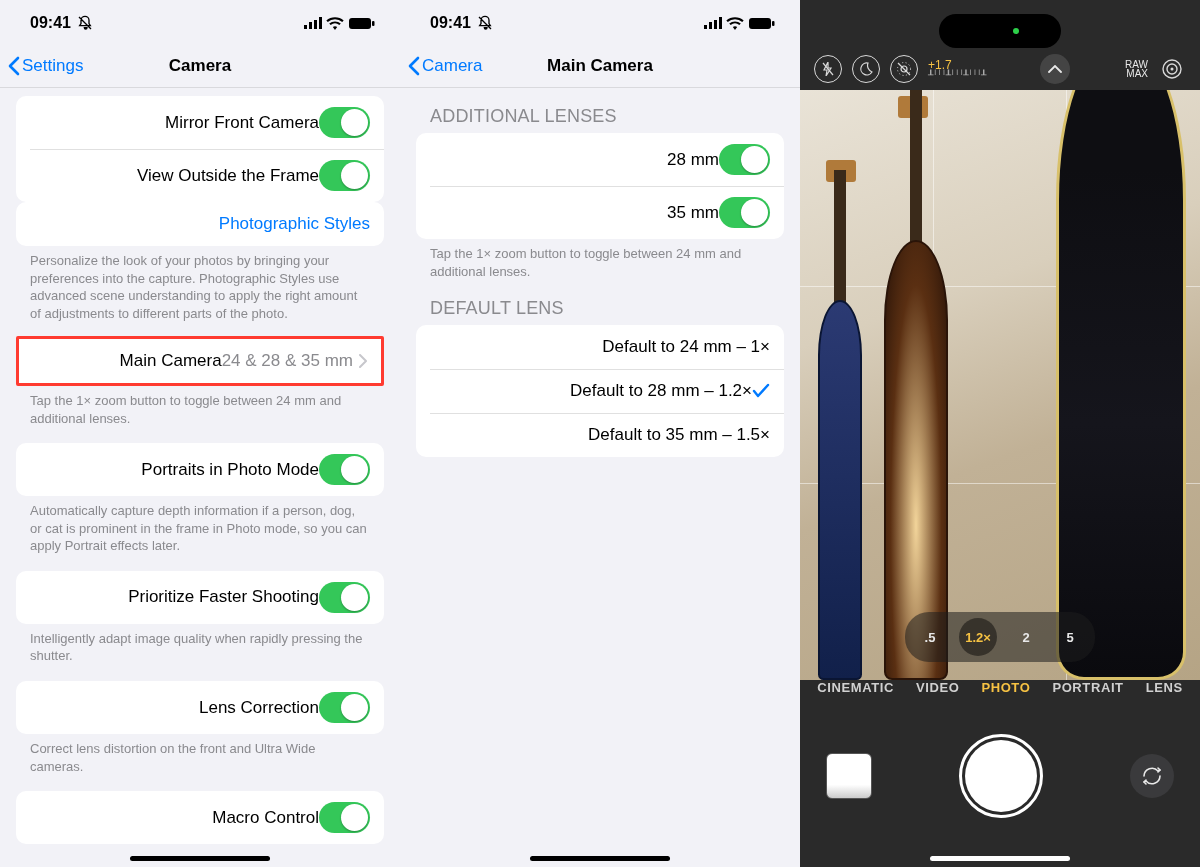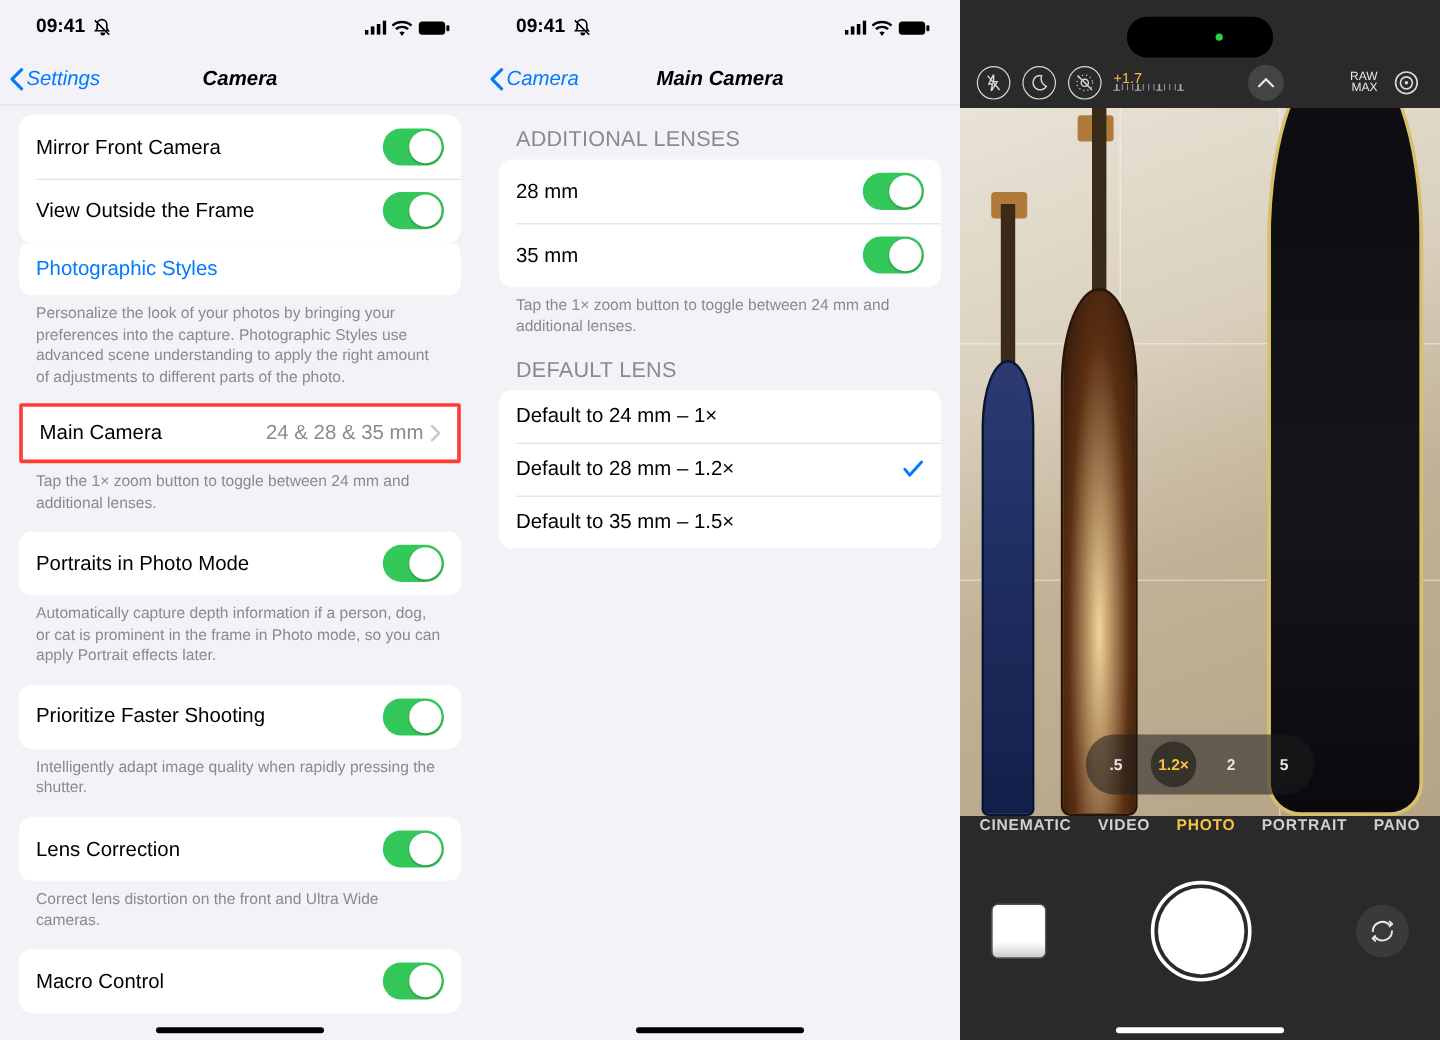--- a/index.html
+++ b/index.html
@@ -32,21 +32,20 @@
   .status-right { display: flex; align-items: center; gap: 4px; }
   .status-right svg { display: block; }
   
   .nav {
     display: flex;
     align-items: center;
     height: 44px;
     padding: 0 8px;
     position: relative;
     border-bottom: 0.5px solid rgba(0,0,0,0.1);
-    font-style: italic;
   }
   .nav-back {
     display: flex;
     align-items: center;
     color: #007aff;
     font-size: 17px;
     gap: 2px;
   }
   .nav-title {
     position: absolute;
@@ -66,21 +65,21 @@
   }
   .group {
     background: #fff;
     margin: 0 16px;
     border-radius: 10px;
     overflow: hidden;
   }
   .row {
     display: flex;
     align-items: center;
-    justify-content: space-between;
+    justify-content: flex-end;
     padding: 11px 14px;
     font-size: 17px;
     color: #000;
     min-height: 44px;
     position: relative;
   }
   .row + .row::before {
     content: "";
     position: absolute;
     top: 0; left: 14px; right: 0;
@@ -525,21 +524,21 @@
       <div class="zoom-opt">5</div>
     </div>
   </div>
 
   <div class="cam-bottom">
     <div class="modes">
       <span>CINEMATIC</span>
       <span>VIDEO</span>
       <span class="active">PHOTO</span>
       <span>PORTRAIT</span>
-      <span>PANO</span>
+      <span>LENS</span>
     </div>
     <div class="controls">
       <div class="thumb"></div>
       <div class="shutter"></div>
       <div class="flip">
         <svg width="22" height="22" viewBox="0 0 22 22" fill="none">
             <path d="M3 11a8 8 0 0114-5l2-1M19 11a8 8 0 01-14 5l-2 1" stroke="#e8e8e8" stroke-width="1.6" stroke-linecap="round"></path>
             <path d="M17 3l2 2-2 2M5 19l-2-2 2-2" stroke="#e8e8e8" stroke-width="1.6" stroke-linecap="round" stroke-linejoin="round"></path>
           </svg>
       </div>

